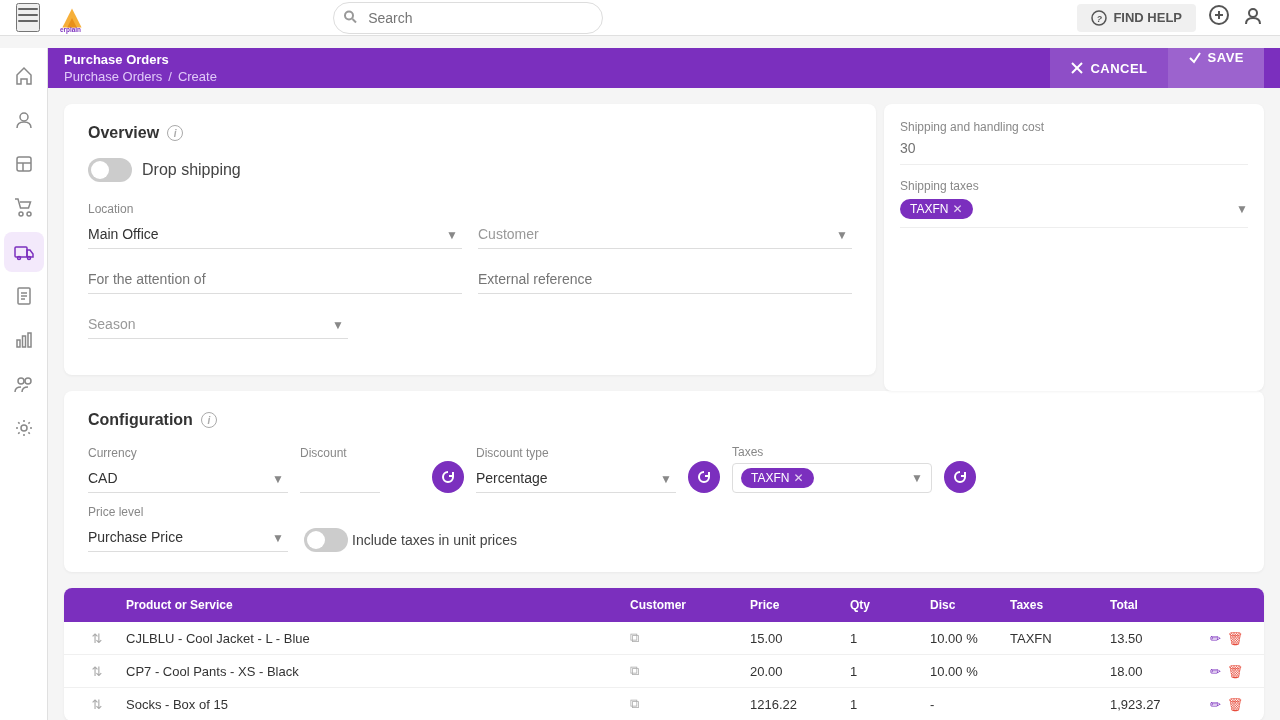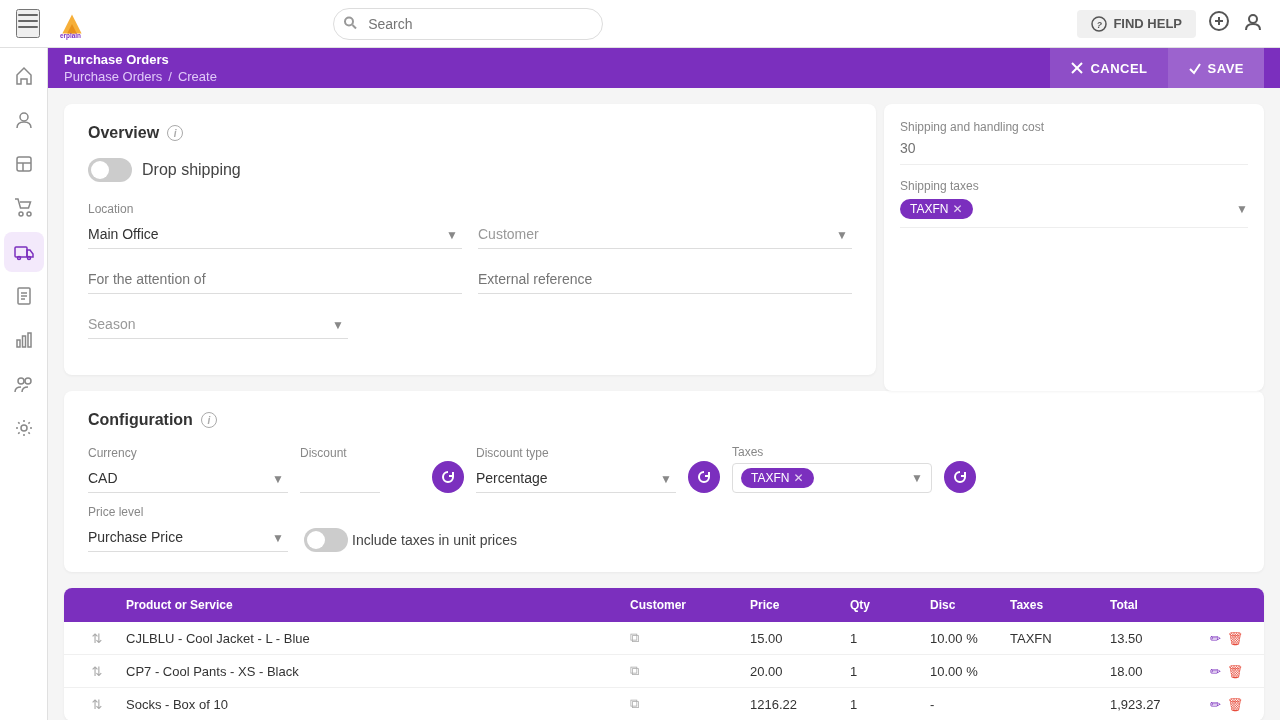--- a/index.html
+++ b/index.html
@@ -1,20 +1,20 @@
 <!DOCTYPE html>
 <html><head>
   <meta charset="utf-8">
   <style>
     * { box-sizing: border-box; margin: 0; padding: 0; }
     body { font-family: -apple-system, BlinkMacSystemFont, 'Segoe UI', sans-serif; font-size: 14px; background: #f5f5f5; color: #333; }
 
     
     .top-nav {
-      height: 48px;
+      height: 36px;
       background: #fff;
       border-bottom: 1px solid #e0e0e0;
       display: flex;
       align-items: center;
       padding: 0 16px;
       gap: 16px;
       position: fixed;
       top: 0; left: 0; right: 0;
       z-index: 100;
     }
@@ -137,21 +137,21 @@
       border: none;
       color: #fff;
       font-size: 13px;
       font-weight: 700;
       cursor: pointer;
       letter-spacing: 0.5px;
     }
     .save-btn {
       display: flex;
       gap: 6px;
-      padding: 13px 20px;
+      padding: 2px 20px;
       height: 40px;
       background: rgba(255,255,255,0.25);
       border: none;
       color: #fff;
       font-size: 13px;
       font-weight: 700;
       cursor: pointer;
       letter-spacing: 0.5px;
     }
 
@@ -781,21 +781,21 @@
       <div>18.00</div>
       <div class="action-icons">
         <span class="edit-icon">✏</span>
         <span class="delete-icon">🗑</span>
       </div>
     </div>
 
     <div class="table-row">
       <div class="drag-icon">⇅</div>
       <div>
-        <span>Socks - Box of 10</span>
+        <span>Socks - Box of 15</span>
       </div>
       <div>
         <span class="copy-icon">⧉</span>
       </div>
       <div>1216.22</div>
       <div>1</div>
       <div>-</div>
       <div></div>
       <div>1,923.27</div>
       <div class="action-icons">

